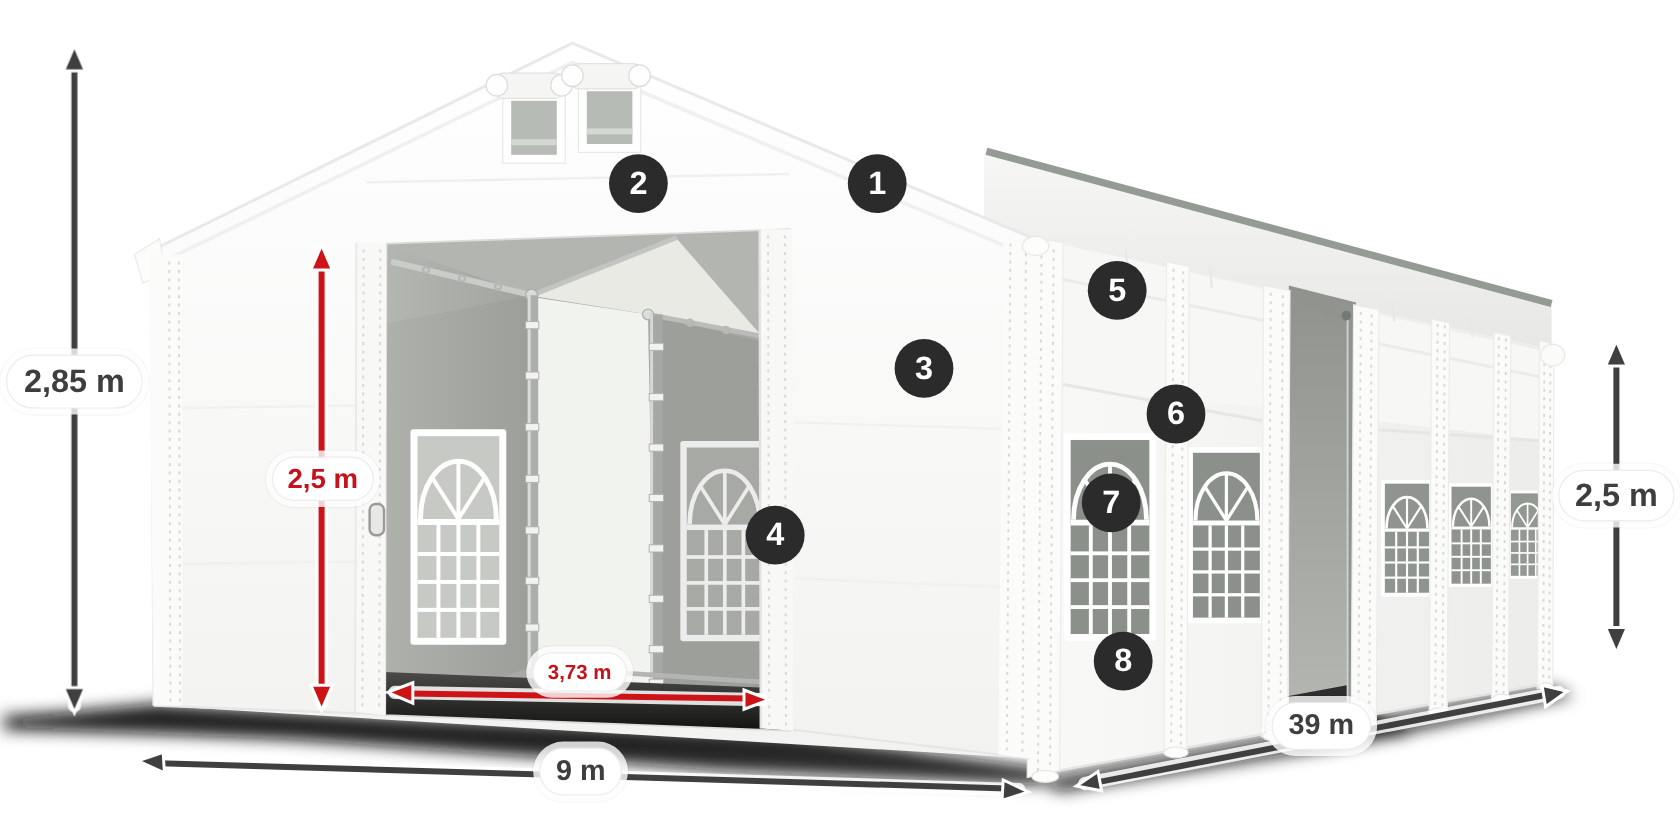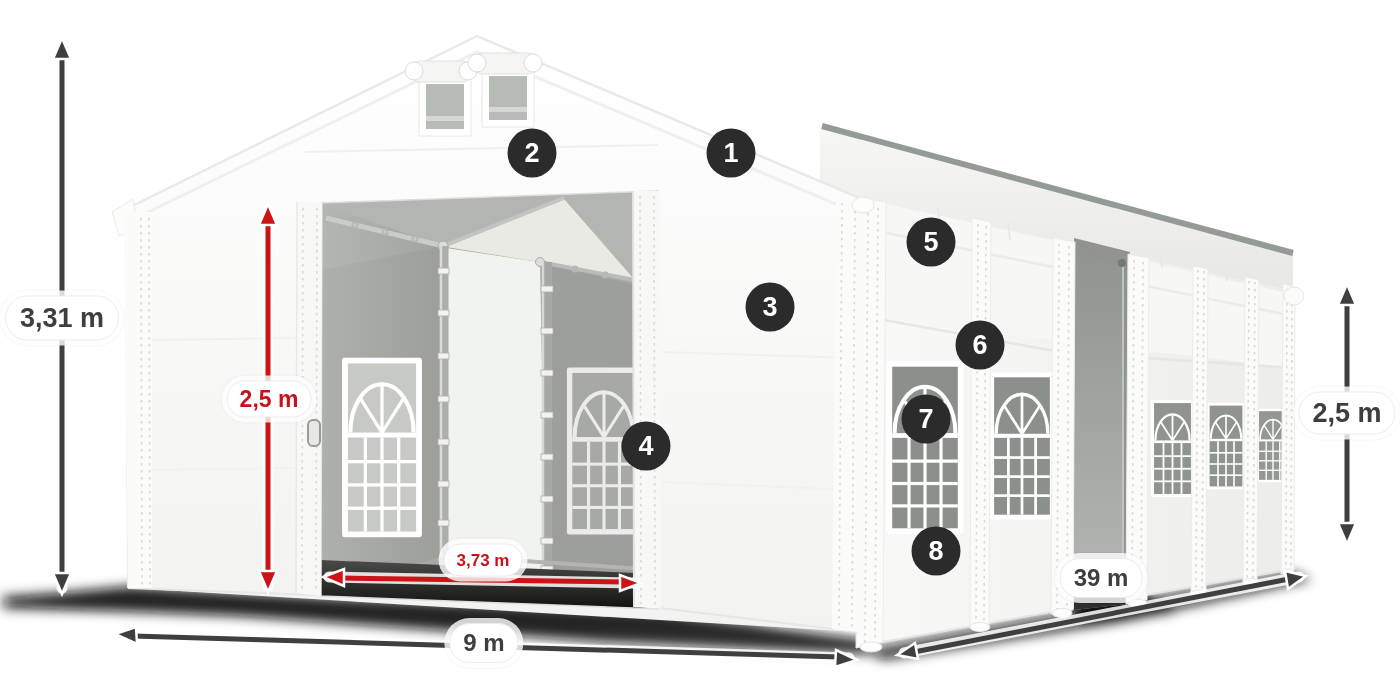--- a/index.html
+++ b/index.html
@@ -13,21 +13,21 @@
     background:#ffffff;border:1px solid #ececec;border-radius:40px;
     font-weight:700;line-height:1;white-space:nowrap;
     box-shadow:0 0 0 5px rgba(255,255,255,.8), 0 0 0 6px rgba(0,0,0,.03);
   }
   .pill.dark{color:#3e3e3e;}
   .pill.red{color:#c5121b;}
   .p1{left:62px;top:318px;font-size:27px;padding:8px 14px;}
   .p2{left:269px;top:399px;font-size:23px;padding:6px 12px;}
   .p3{left:483px;top:560px;font-size:17px;padding:7px 12px;}
   .p4{left:484px;top:643px;font-size:24px;padding:7px 13px;}
-  .p5{left:1101px;top:578px;font-size:24px;padding:7px 13px;}
+  .p5{left:1101px;top:605px;font-size:24px;padding:7px 13px;}
   .p6{left:1347px;top:413px;font-size:27px;padding:7px 13px;}
   .badge{
     position:absolute;z-index:2;width:49px;height:49px;transform:translate(-50%,-50%);
     background:#2b2b2b;border-radius:50%;color:#ffffff;font-weight:700;font-size:27px;
     display:flex;align-items:center;justify-content:center;
   }
   .b1{left:731px;top:153px;} .b2{left:532px;top:153px;}
   .b3{left:770px;top:307px;} .b4{left:646px;top:446px;}
   .b5{left:931px;top:242px;} .b6{left:980px;top:345px;}
   .b7{left:926px;top:419px;} .b8{left:936px;top:551px;}
@@ -273,21 +273,21 @@
     <polygon class="headD" points="1306,576 1288,589 1285,571"></polygon>
   </g>
   <g>
     <path class="haloD" d="M1347,292 L1347,536"></path>
     <path class="lineD" d="M1347,300 L1347,528"></path>
     <polygon class="headD" points="1347,284 1338,305 1356,305"></polygon>
     <polygon class="headD" points="1347,544 1338,523 1356,523"></polygon>
   </g>
 </svg>
 
-  <div class="pill dark p1">3,31 m</div>
+  <div class="pill dark p1">2,85 m</div>
   <div class="pill red p2">2,5 m</div>
   <div class="pill red p3">3,73 m</div>
   <div class="pill dark p4">9 m</div>
   <div class="pill dark p5">39 m</div>
   <div class="pill dark p6">2,5 m</div>
 
   <div class="badge b1">1</div>
   <div class="badge b2">2</div>
   <div class="badge b3">3</div>
   <div class="badge b4">4</div>

